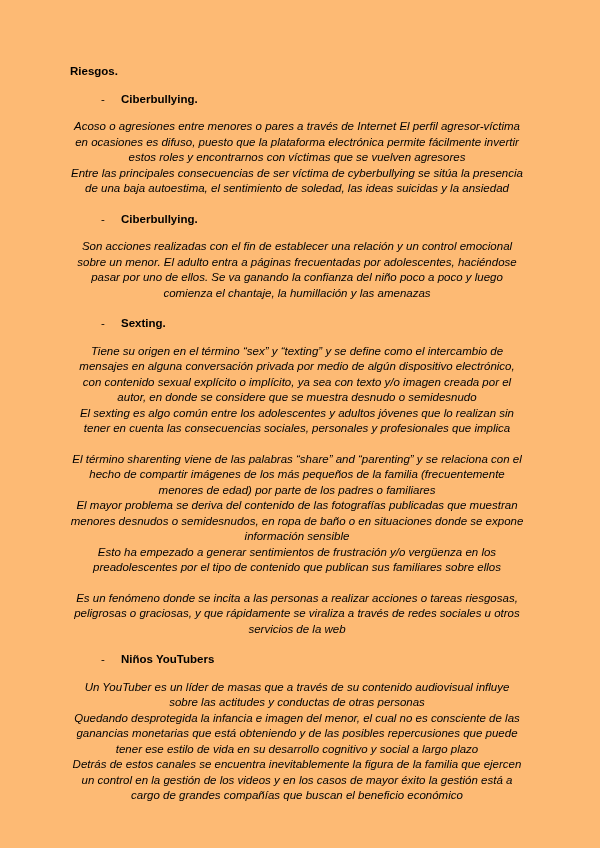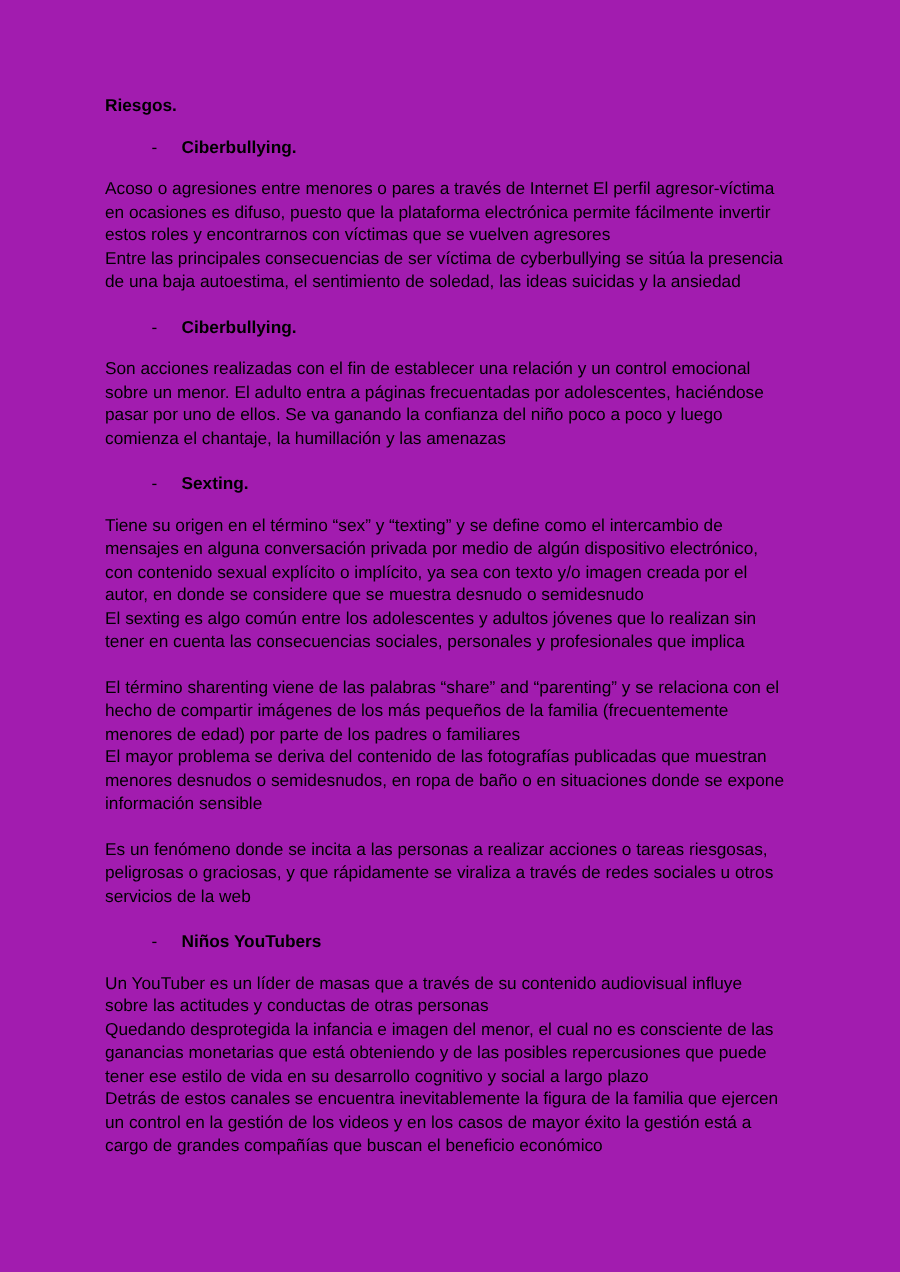--- a/index.html
+++ b/index.html
@@ -5,21 +5,21 @@
   html, body {
     margin: 0;
     padding: 0;
     background: #ffffff;
   }
   .page {
     position: relative;
     width: 600px;
     height: 848px;
     box-sizing: border-box;
-    background: #a21caf;
+    background: #fdba74;
     color: #000000;
     font-family: "Liberation Sans", sans-serif;
     font-size: 11.5px;
     line-height: 15.5px;
     padding: 64px 76px 40px 70px;
     overflow: hidden;
   }
   .doc-title {
     font-size: 11.5px;
     font-weight: bold;
@@ -35,21 +35,22 @@
   .bullet {
     display: inline-block;
     width: 20px;
     font-weight: normal;
   }
   .heading {
     font-weight: bold;
   }
   .para {
     margin: 0;
-    text-align: left;
+    text-align: center;
+    font-style: italic;
   }
 </style>
 </head>
 <body>
 
 <div class="page">
 
   <h1 class="doc-title">Riesgos.</h1>
 
   <div class="section">
@@ -71,20 +72,21 @@
     <div class="heading-line">
       <span class="bullet">-</span><span class="heading">Sexting.</span>
     </div>
     <p class="para">Tiene su origen en el término “sex” y “texting” y se define como el intercambio de mensajes en alguna conversación privada por medio de algún dispositivo electrónico, con contenido sexual explícito o implícito, ya sea con texto y/o imagen creada por el autor, en donde se considere que se muestra desnudo o semidesnudo</p>
     <p class="para">El sexting es algo común entre los adolescentes y adultos jóvenes que lo realizan sin tener en cuenta las consecuencias sociales, personales y profesionales que implica</p>
   </div>
 
   <div class="section">
     <p class="para">El término sharenting viene de las palabras “share” and “parenting” y se relaciona con el hecho de compartir imágenes de los más pequeños de la familia (frecuentemente menores de edad) por parte de los padres o familiares</p>
     <p class="para">El mayor problema se deriva del contenido de las fotografías publicadas que muestran menores desnudos o semidesnudos, en ropa de baño o en situaciones donde se expone información sensible</p>
+    <p class="para">Esto ha empezado a generar sentimientos de frustración y/o vergüenza en los preadolescentes por el tipo de contenido que publican sus familiares sobre ellos</p>
   </div>
 
   <div class="section">
     <p class="para">Es un fenómeno donde se incita a las personas a realizar acciones o tareas riesgosas, peligrosas o graciosas, y que rápidamente se viraliza a través de redes sociales u otros servicios de la web</p>
   </div>
 
   <div class="section">
     <div class="heading-line">
       <span class="bullet">-</span><span class="heading">Niños YouTubers</span>
     </div>

